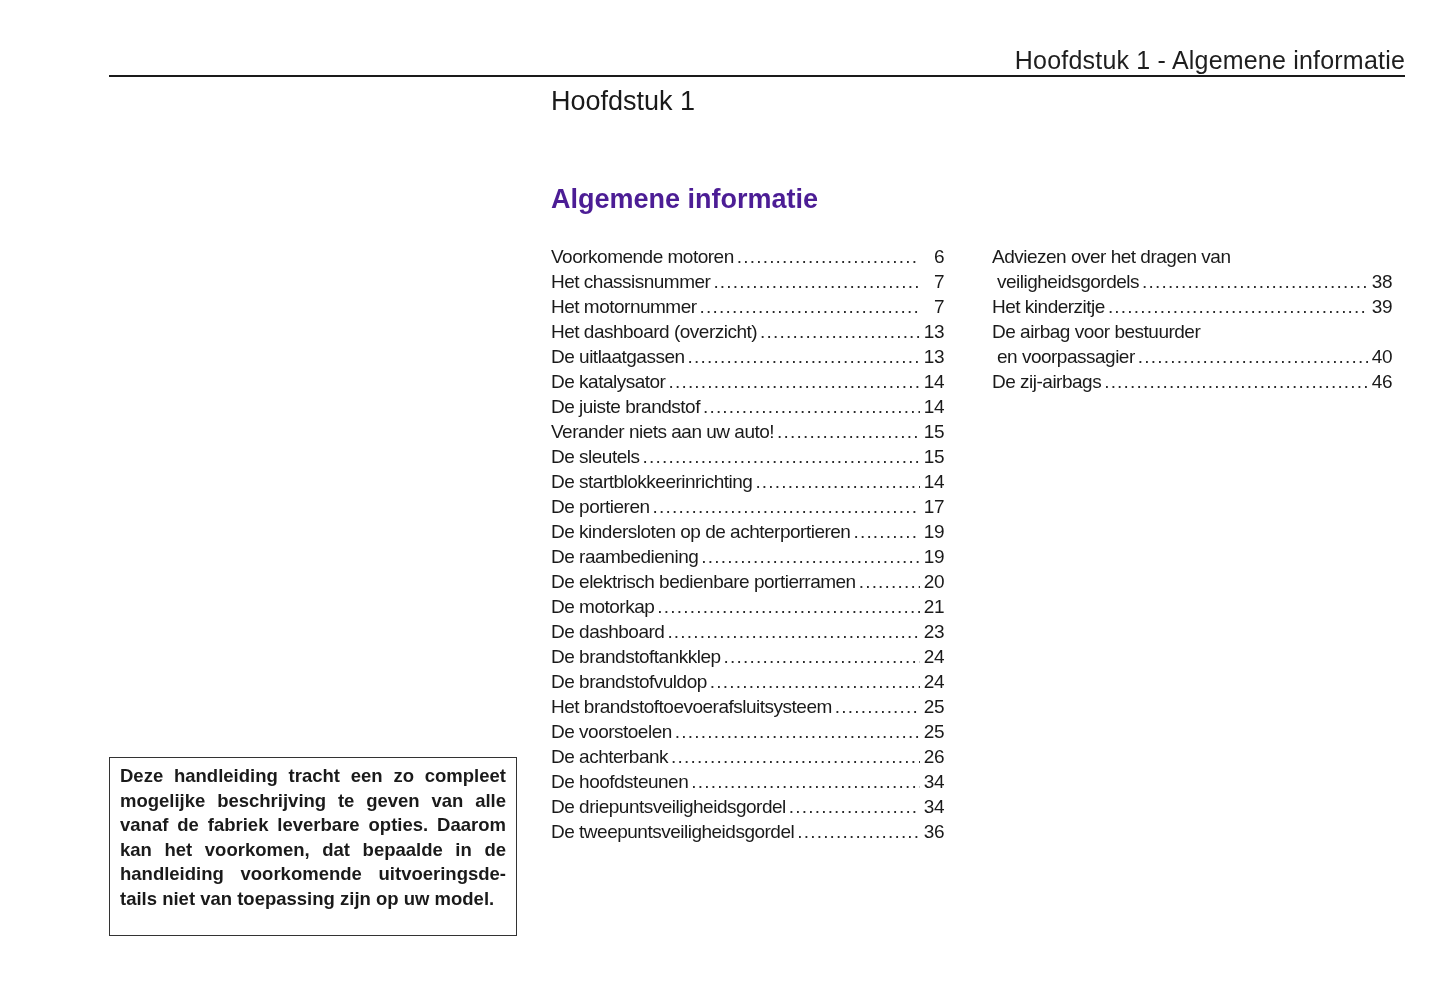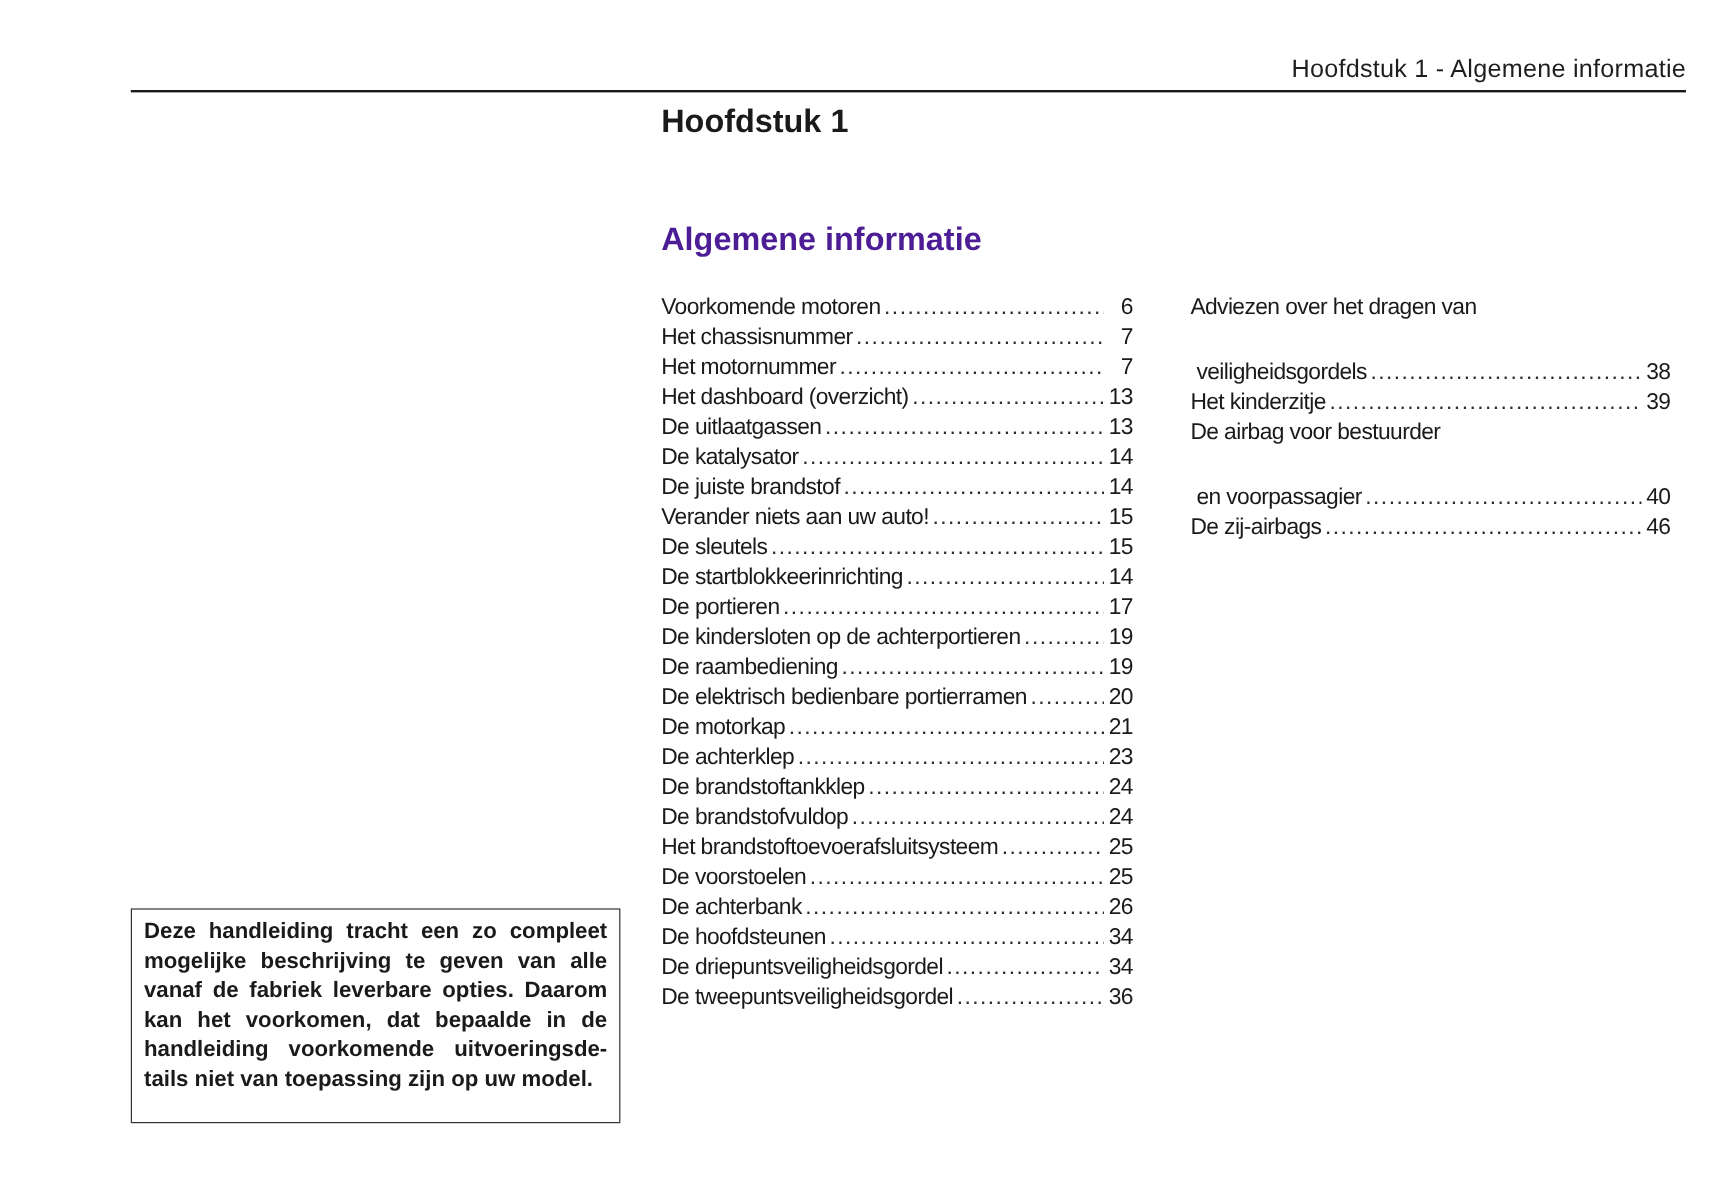--- a/index.html
+++ b/index.html
@@ -12,38 +12,38 @@
       height: 998px;
       position: relative;
       overflow: hidden;
       font-family: "Liberation Sans", sans-serif;
       color: #1a1a1a;
     }
     .running-header {
       position: absolute;
       right: 40px;
       top: 46px;
-      font-size: 21px;
+      font-size: 25px;
       letter-spacing: 0.2px;
       color: #1e1e1e;
     }
     .header-rule {
       position: absolute;
       left: 109px;
       right: 40px;
       top: 75px;
       height: 2px;
       background: #1a1a1a;
     }
     .chapter-label {
       position: absolute;
       left: 551px;
       top: 86px;
       font-size: 27px;
-      font-weight: bold;
+      font-weight: normal;
       color: #1a1a1a;
     }
     .chapter-title {
       position: absolute;
       left: 551px;
       top: 184px;
       font-size: 27px;
       font-weight: bold;
       color: #4c1d95;
     }
@@ -71,21 +71,21 @@
     }
     .toc-entry .dots::before {
       content: "..............................................................................................................................................";
     }
     .toc-entry .page {
       flex: 0 0 auto;
       text-align: right;
       min-width: 20px;
     }
     .toc-cont { white-space: nowrap; }
-    .indent { padding-left: 5px; margin-top: 29px; }
+    .indent { padding-left: 5px; }
     .notice-box {
       position: absolute;
       left: 109px;
       top: 757px;
       width: 386px;
       height: 161px;
       border: 1.5px solid #333;
       padding: 6px 10px 10px 10px;
       font-size: 18.5px;
       font-weight: bold;
@@ -173,21 +173,21 @@
       <span class="label">De elektrisch bedienbare portierramen</span>
       <span class="dots"></span>
       <span class="page">20</span>
     </div>
   <div class="toc-entry">
       <span class="label">De motorkap</span>
       <span class="dots"></span>
       <span class="page">21</span>
     </div>
   <div class="toc-entry">
-      <span class="label">De achterklep</span>
+      <span class="label">De dashboard</span>
       <span class="dots"></span>
       <span class="page">23</span>
     </div>
   <div class="toc-entry">
       <span class="label">De brandstoftankklep</span>
       <span class="dots"></span>
       <span class="page">24</span>
     </div>
   <div class="toc-entry">
       <span class="label">De brandstofvuldop</span>

